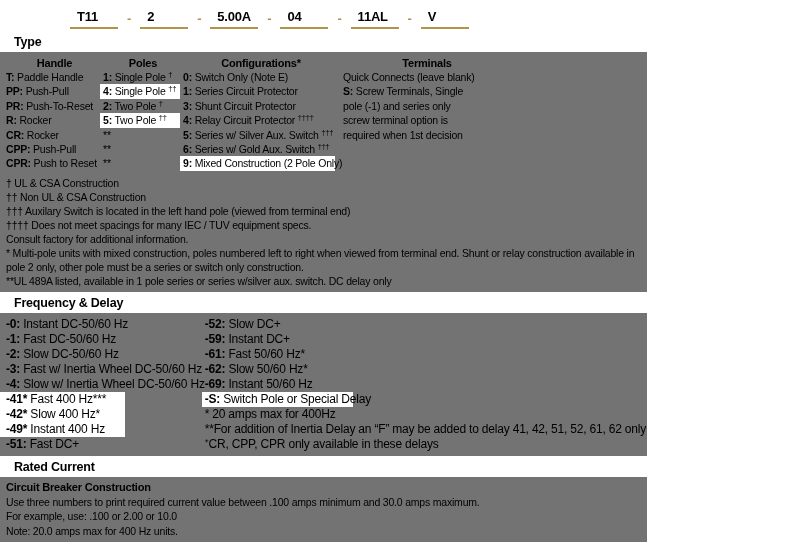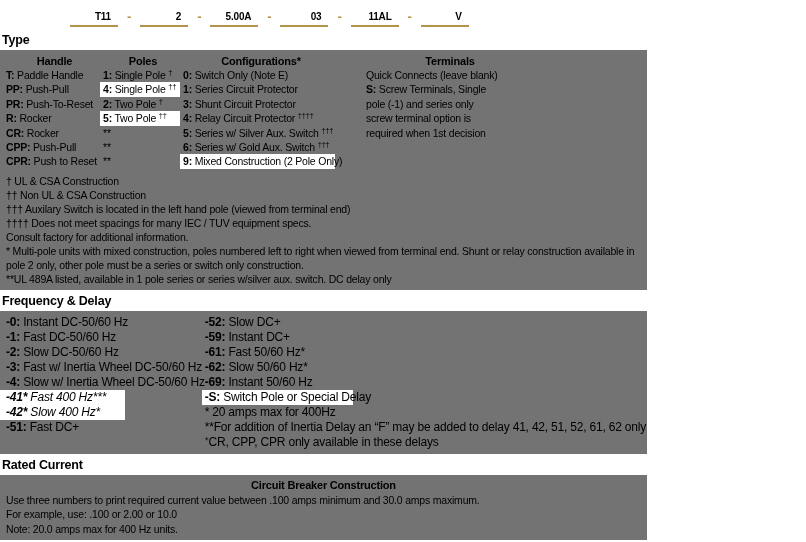--- a/index.html
+++ b/index.html
@@ -5,75 +5,75 @@
   html,body{margin:0;padding:0;}
   body{
     width:806px;height:542px;overflow:hidden;background:#fff;color:#000;
     font-family:"Liberation Sans",sans-serif;letter-spacing:-0.2px;
   }
   .page{width:806px;height:542px;}
 
   
   .partnum{padding:9px 0 2px 70px;display:flex;align-items:flex-end;}
   .pn-seg{
-    font-weight:bold;font-size:10px;text-align:right;min-width:34px;
+    font-weight:bold;font-size:13px;text-align:left;min-width:34px;
     padding:0 7px 3px 7px;border-bottom:2px solid #b2934c;
   }
   .pn-dash{color:#b2934c;font-weight:bold;font-size:13px;padding:0 9px 3px 9px;}
 
   
-  .section-heading{font-size:12.5px;font-weight:bold;padding:4px 0 3px 2px;}
+  .section-heading{font-size:12.5px;font-weight:bold;padding:4px 0 3px 14px;}
 
   
   .graybox{background:#737373;box-sizing:border-box;width:647px;padding:4px 6px;}
 
   
   .typecols{display:flex;align-items:flex-start;}
   .col{font-size:10.5px;line-height:14.4px;white-space:nowrap;}
   .col-header{font-weight:bold;font-size:11px;text-align:center;line-height:14px;}
   .col-handle{width:97px;}
   .col-poles{width:80px;}
   .col-config{width:156px;}
-  .col-terminals{width:176px;padding-left:4px;margin-left:23px;}
+  .col-terminals{width:176px;padding-left:4px;}
   .col-terminals .col-header{width:168px;}
   .row b{font-weight:bold;}
   sup{font-size:7.5px;line-height:0;}
   .hl{background:#fff;margin-left:-3px;padding-left:3px;}
   .col-poles .row.hl{width:77px;}
   .col-config .row.hl{width:152px;}
 
   .footnotes{margin-top:5px;font-size:10.5px;line-height:14px;}
   .notes{font-size:10.5px;line-height:14px;}
   .note{white-space:normal;}
 
   
   .freqbox{display:flex;font-size:12px;line-height:15px;}
   .freq-left{width:199px;}
   .freq-right{flex:1;}
   .freq-item{white-space:nowrap;}
-  .freq-left .freq-item.hl{width:119px;margin-left:-6px;padding-left:6px;font-style:italic;}
+  .freq-left .freq-item.hl{width:119px;margin-left:-6px;padding-left:6px;}
   .freq-right .freq-item.hl{width:148px;}
 
   
   .ratedbox{font-size:10.5px;line-height:14.5px;padding-top:3px;}
-  .box-title{font-weight:bold;font-size:11px;line-height:15px;text-align:center;}
+  .box-title{font-weight:bold;font-size:11px;line-height:15px;}
 </style>
 </head>
 <body>
 
 <div class="page">
 
   <div class="partnum" id="partnum">
       <span class="pn-seg">T11</span>
       <span class="pn-dash">-</span>
       <span class="pn-seg">2</span>
       <span class="pn-dash">-</span>
       <span class="pn-seg">5.00A</span>
       <span class="pn-dash">-</span>
-      <span class="pn-seg">03</span>
+      <span class="pn-seg">04</span>
       <span class="pn-dash">-</span>
       <span class="pn-seg">11AL</span>
       <span class="pn-dash">-</span>
       <span class="pn-seg">V</span>
     </div>
 
   <div class="section-heading">Type</div>
 
   <div class="graybox typebox">
     <div class="typecols">
@@ -154,20 +154,21 @@
   <div class="graybox freqbox">
     <div class="freq-left">
 
     <div class="freq-item"><b>-0:</b> <span>Instant DC-50/60 Hz</span></div>
         <div class="freq-item"><b>-1:</b> <span>Fast DC-50/60 Hz</span></div>
         <div class="freq-item"><b>-2:</b> <span>Slow DC-50/60 Hz</span></div>
         <div class="freq-item"><b>-3:</b> <span>Fast w/ Inertia Wheel DC-50/60 Hz</span></div>
         <div class="freq-item"><b>-4:</b> <span>Slow w/ Inertia Wheel DC-50/60 Hz</span></div>
         <div class="freq-item hl"><b>-41*</b> <span>Fast 400 Hz***</span></div>
         <div class="freq-item hl"><b>-42*</b> <span>Slow 400 Hz*</span></div>
+        <div class="freq-item hl"><b>-49*</b> <span>Instant 400 Hz</span></div>
         <div class="freq-item"><b>-51:</b> <span>Fast DC+</span></div>
       </div>
     <div class="freq-right">
 
     <div class="freq-item"><b>-52:</b> <span>Slow DC+</span></div>
         <div class="freq-item"><b>-59:</b> <span>Instant DC+</span></div>
         <div class="freq-item"><b>-61:</b> <span>Fast 50/60 Hz*</span></div>
         <div class="freq-item"><b>-62:</b> <span>Slow 50/60 Hz*</span></div>
         <div class="freq-item"><b>-69:</b> <span>Instant 50/60 Hz</span></div>
         <div class="freq-item hl"><b>-S:</b> <span>Switch Pole or Special Delay</span></div>

